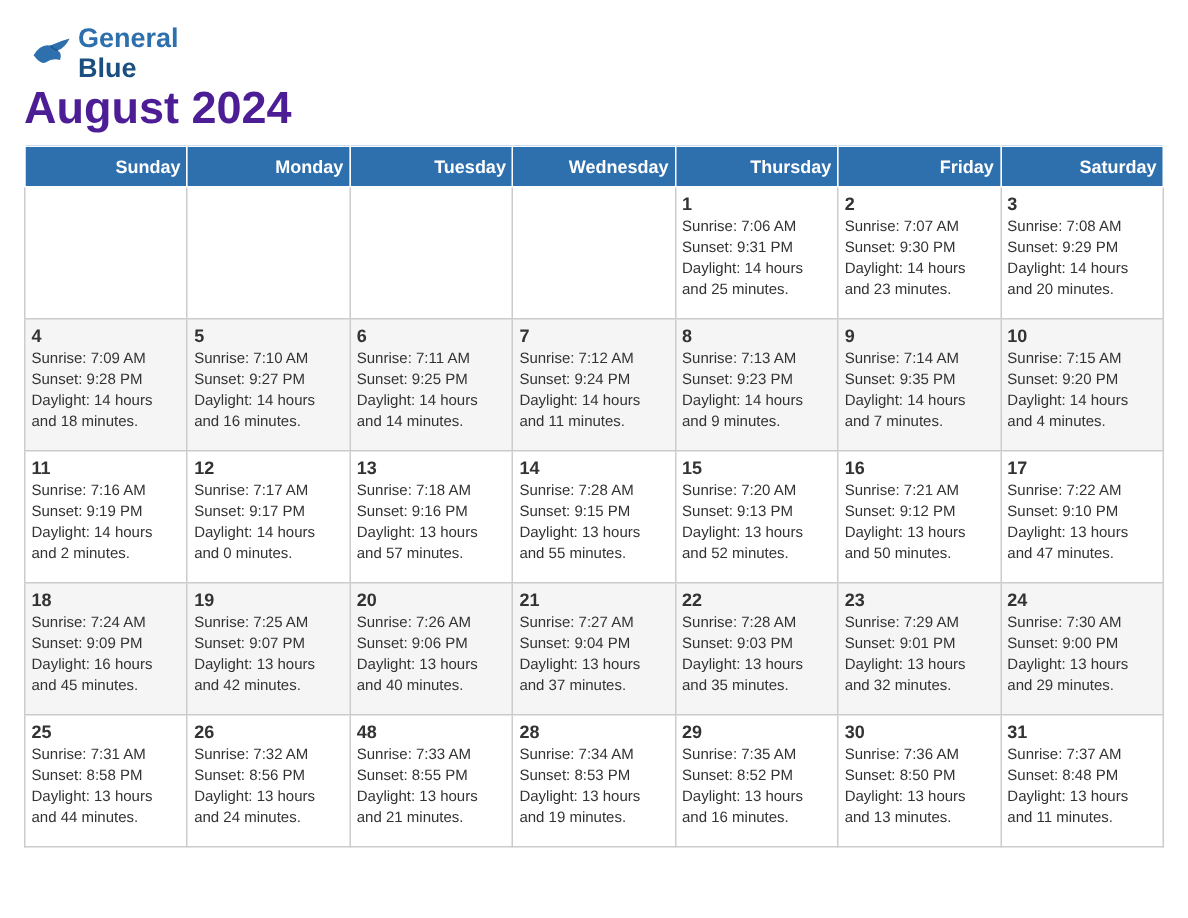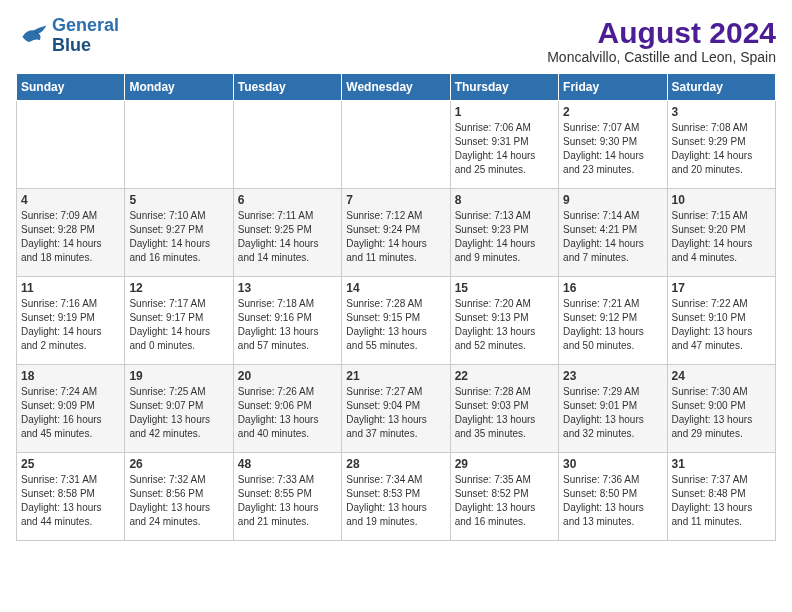--- a/index.html
+++ b/index.html
@@ -8,20 +8,21 @@
       background: #fff;
       width: 792px;
       min-height: 612px;
       padding: 16px;
     }
     .header {
       display: flex;
       justify-content: space-between;
       align-items: flex-start;
       margin-bottom: 8px;
+      flex-direction: column;
     }
     .logo {
       display: flex;
       align-items: center;
       gap: 4px;
     }
     .logo-text {
       font-size: 18px;
       font-weight: bold;
       color: #333;
@@ -49,21 +50,21 @@
     }
     table {
       width: 100%;
       border-collapse: collapse;
     }
     thead tr th {
       background-color: #2e6fad;
       color: #fff;
       font-size: 12px;
       padding: 6px 4px;
-      text-align: left;
+      text-align: right;
       border: 1px solid #fff;
     }
     tbody tr td {
       border: 1px solid #ccc;
       vertical-align: top;
       padding: 4px;
       font-size: 10px;
       color: #333;
       width: calc(100%/7);
       min-height: 80px;
@@ -99,21 +100,20 @@
     </svg>
     <div>
       <div class="logo-text">
         <span>General</span><br>
         <span style="color:#1a4f80;">Blue</span>
       </div>
     </div>
   </div>
   <div class="title-block">
     <div class="month-title">August 2024</div>
-    <div class="location">Moncalvillo, Castille and Leon, Spain</div>
   </div>
 </div>
 
 <table>
   <thead>
     <tr>
     <th>Sunday</th>
         <th>Monday</th>
         <th>Tuesday</th>
         <th>Wednesday</th>
@@ -157,21 +157,21 @@
         <td>
           <span class="day-num">7</span>
           <div class="day-info"><span>Sunrise: 7:12 AM</span><br><span>Sunset: 9:24 PM</span><br><span>Daylight: 14 hours and 11 minutes.</span></div>
         </td>
         <td>
           <span class="day-num">8</span>
           <div class="day-info"><span>Sunrise: 7:13 AM</span><br><span>Sunset: 9:23 PM</span><br><span>Daylight: 14 hours and 9 minutes.</span></div>
         </td>
         <td>
           <span class="day-num">9</span>
-          <div class="day-info"><span>Sunrise: 7:14 AM</span><br><span>Sunset: 4:21 PM</span><br><span>Daylight: 14 hours and 7 minutes.</span></div>
+          <div class="day-info"><span>Sunrise: 7:14 AM</span><br><span>Sunset: 9:35 PM</span><br><span>Daylight: 14 hours and 7 minutes.</span></div>
         </td>
         <td>
           <span class="day-num">10</span>
           <div class="day-info"><span>Sunrise: 7:15 AM</span><br><span>Sunset: 9:20 PM</span><br><span>Daylight: 14 hours and 4 minutes.</span></div>
         </td>
       </tr>
       <tr>
         <td>
           <span class="day-num">11</span>
           <div class="day-info"><span>Sunrise: 7:16 AM</span><br><span>Sunset: 9:19 PM</span><br><span>Daylight: 14 hours and 2 minutes.</span></div>

